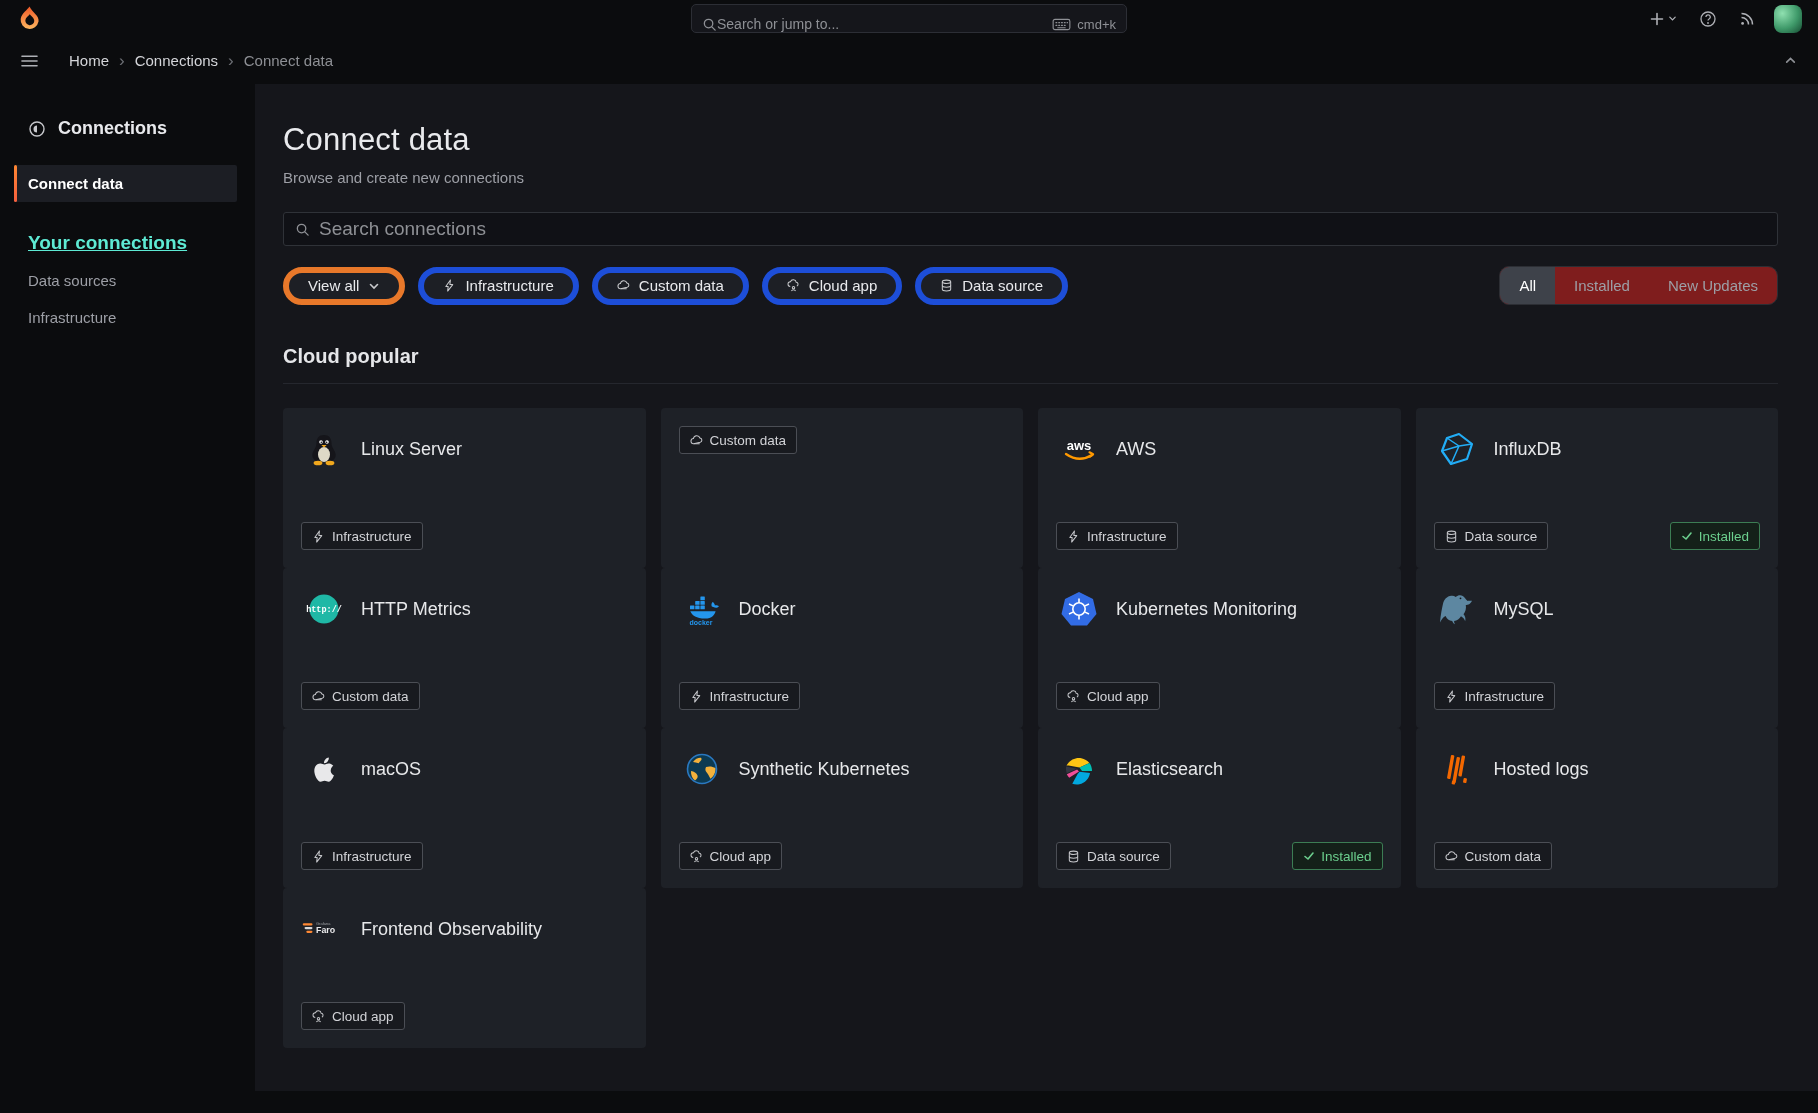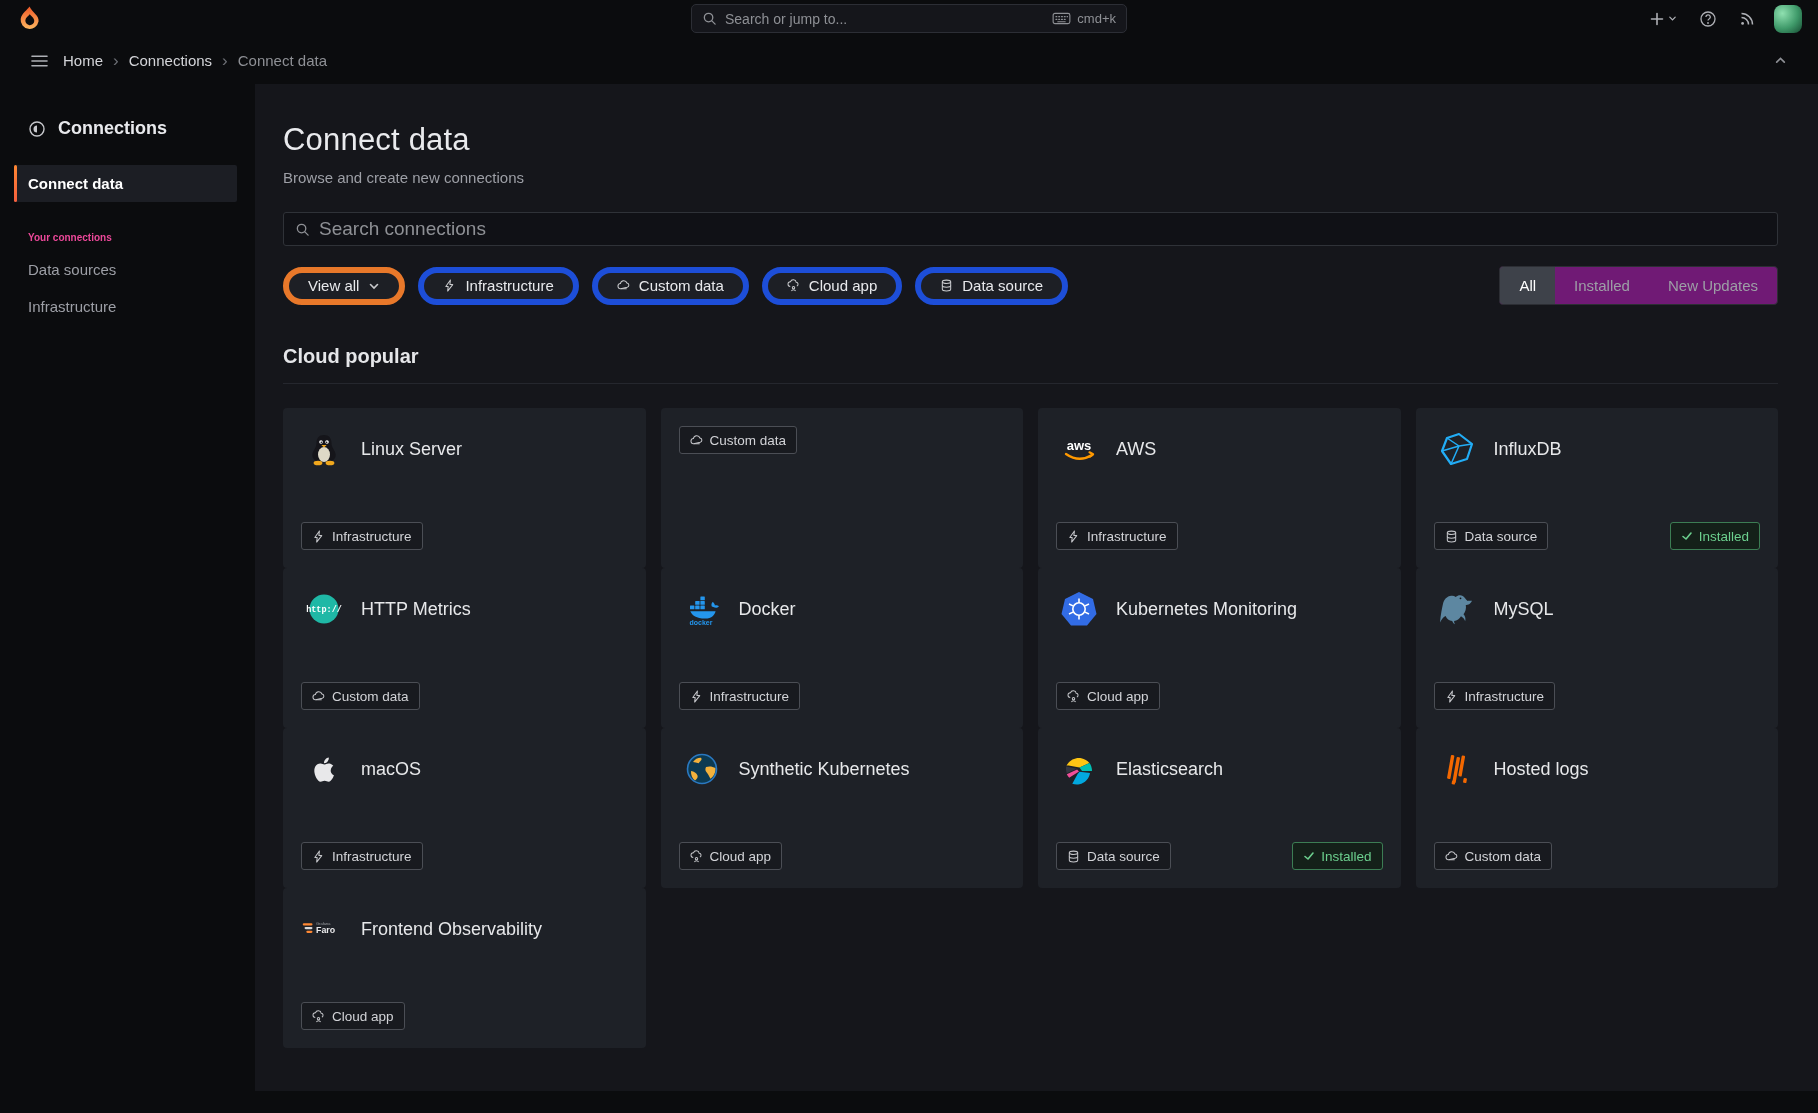--- a/index.html
+++ b/index.html
@@ -16,68 +16,68 @@
     --green: #6ccf8e;
     --border: #2f3238;
     --text-sec: #9d9fa6;
   }
   .app { width: 1818px; height: 1113px; display: flex; flex-direction: column; }
 
   
   .topnav { height: 37px; flex: 0 0 auto; background: var(--chrome); display: flex; align-items: center; padding: 0 16px; position: relative; }
   .logo { width: 27px; height: 27px; display: flex; align-items: center; cursor: pointer; }
   .top-search { position: absolute; left: 50%; transform: translateX(-50%); width: 436px; height: 29px;
-    background: #15161b; border: 1px solid #2c2e35; border-radius: 5px; display: flex; align-items: center; gap: 8px; padding: 0 10px; color: #8e9095; cursor: text; }
+    background: #15161b; border: 1px solid #2c2e35; border-radius: 5px; display: flex; align-items: flex-end; gap: 0; padding: 0 10px; color: #8e9095; cursor: text; }
   .top-search input { flex: 1; background: transparent; border: none; outline: none; color: #d8d9da; font-size: 14px; font-family: inherit; }
   .top-search input::placeholder { color: #8e9095; }
   .shortcut { display: flex; align-items: center; gap: 6px; font-size: 13px; color: #8e9095; white-space: nowrap; }
   .topnav-right { margin-left: auto; display: flex; align-items: center; gap: 16px; }
   .iconbtn { background: none; border: none; color: #aeb0b5; display: inline-flex; align-items: center; gap: 3px; cursor: pointer; padding: 3px; }
   .iconbtn .ic { display: flex; }
   .avatar { width: 28px; height: 28px; border-radius: 8px; cursor: pointer;
     background: radial-gradient(circle at 30% 30%, #8fe0b0, #3f9a6a 55%, #1f5c3e 90%), #2f7f57; }
 
   
-  .breadcrumb-bar { height: 47px; flex: 0 0 auto; background: var(--chrome); display: flex; align-items: center; padding: 0 28px; gap: 12px; }
+  .breadcrumb-bar { height: 47px; flex: 0 0 auto; background: var(--chrome); display: flex; align-items: center; padding: 0 18px; gap: 28px; }
   .breadcrumb { display: flex; align-items: center; font-size: 15px; }
   .bc-item { color: #d4d5d9; cursor: pointer; }
   .bc-item.current { color: #8e9095; cursor: default; }
   .bc-sep { color: #6e7076; margin: 0 10px; font-size: 17px; line-height: 1; }
   .iconbtn.right { margin-left: auto; color: #8e9095; }
 
   
   .content-row { flex: 1 1 auto; min-height: 0; display: flex; }
 
   
   .sidebar { width: 255px; flex: 0 0 auto; background: var(--chrome); padding-top: 34px; }
   .sidebar-title { display: flex; align-items: center; gap: 12px; padding-left: 28px; font-size: 18px; font-weight: bold; color: #e8e9ec; }
   .sidebar-title .ic { color: #c7c8cc; display: flex; }
   .sidebar-item.active { position: relative; margin: 26px 18px 0 14px; padding: 10px 14px; background: #1c1e24; border-radius: 2px; font-size: 15px; font-weight: bold; color: #ffffff; cursor: pointer; }
   .sidebar-item.active::before { content: ""; position: absolute; left: 0; top: 0; bottom: 0; width: 3px; border-radius: 2px;
     background: linear-gradient(180deg, var(--accent) 0%, var(--accent2) 100%); }
-  .sidebar-section { margin-top: 30px; padding-left: 28px; font-size: 10px; font-weight: bold; color: #ec4899; cursor: pointer; }
+  .sidebar-section { margin-top: 30px; padding-left: 28px; font-size: 19px; font-weight: bold; color: #5eead4; cursor: pointer; text-decoration: underline; }
   .sidebar-items { margin-top: 8px; }
   .sidebar-link { padding: 10px 0 10px 28px; font-size: 15px; color: var(--text-sec); cursor: pointer; }
 
   
   .main { flex: 1 1 auto; background: var(--main-bg); padding: 38px 40px 0 28px; overflow: hidden; }
   h1 { font-size: 31px; font-weight: 500; color: #e9eaed; letter-spacing: .2px; }
   .subtitle { margin-top: 11px; font-size: 15px; color: var(--text-sec); }
   .search-box { margin-top: 26px; height: 34px; display: flex; align-items: center; gap: 9px; padding: 0 11px;
     background: #101116; border: 1px solid var(--border); border-radius: 3px; color: #8e9095; cursor: text; }
   .search-box input { flex: 1; background: transparent; border: none; outline: none; color: #d8d9da; font-size: 19px; font-family: Liberation Sans, sans-serif; }
   .search-box input::placeholder { color: #8e9095; }
 
   .filter-row { margin-top: 20px; display: flex; align-items: center; gap: 13px; }
   .pill { height: 38px; display: inline-flex; align-items: center; gap: 9px; padding: 0 19px; border-radius: 19px;
     background: #1d1f25; border: 6px solid #1d4ed8; color: #e8e9ec; font-size: 15px; font-weight: 500; font-family: inherit; cursor: pointer; white-space: nowrap; }
   .pill .ic { display: flex; color: #c9cacd; }
   .pill.view-all { border-color: #e8782a; }
   .pills { display: flex; gap: 13px; }
-  .tabs { margin-left: auto; display: flex; background: #701a75; border: 1px solid #2c2e34; border-radius: 4px; overflow: hidden; }
+  .tabs { margin-left: auto; display: flex; background: #7f1d1d; border: 1px solid #2c2e34; border-radius: 10px; overflow: hidden; }
   .tab { border: none; background: transparent; color: var(--text-sec); font-size: 15px; font-family: inherit; padding: 10px 19px; cursor: pointer; }
   .tab.selected { background: #3e424a; color: #ffffff; font-weight: 500; }
 
   h2 { margin-top: 40px; font-size: 20px; font-weight: bold; color: #e5e6e9; }
   .divider { margin-top: 15px; height: 1px; background: #25272e; }
 
   .grid { margin-top: 24px; display: grid; grid-template-columns: repeat(4, 1fr); gap: 0 15px; }
   .card { background: var(--card-bg); border-radius: 4px; height: 160px; padding: 18px; display: flex; flex-direction: column; justify-content: space-between; cursor: pointer; }
   .card-top { display: flex; align-items: center; gap: 14px; min-height: 46px; }
   .card-icon { width: 46px; height: 46px; flex: 0 0 auto; display: flex; align-items: center; justify-content: center; }

